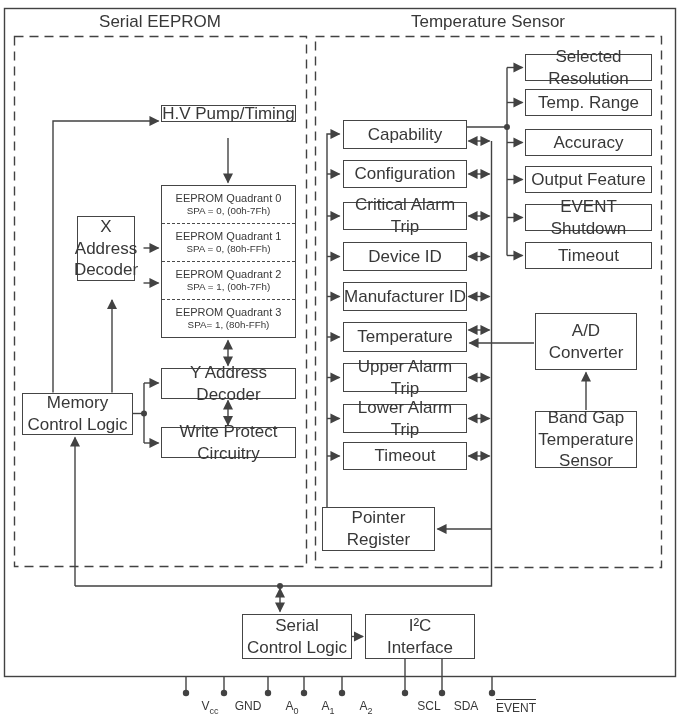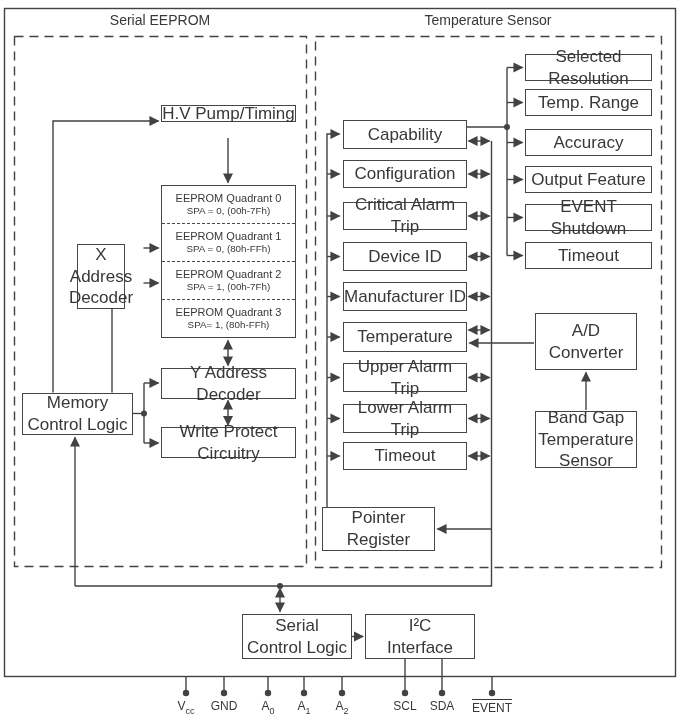--- a/index.html
+++ b/index.html
@@ -7,32 +7,32 @@
     position:relative;width:680px;height:721px;background:#ffffff;
     font-family:"Liberation Sans",sans-serif;color:#383838;overflow:hidden;
   }
   .lines{position:absolute;left:0;top:0;}
   .box{
     position:absolute;box-sizing:border-box;border:1.4px solid #454545;background:#ffffff;
     display:flex;align-items:center;justify-content:center;text-align:center;
     white-space:pre-line;font-size:17px;line-height:1.28;color:#383838;
   }
   .section-title{
-    position:absolute;transform:translateX(-50%);font-size:14px;color:#383838;white-space:nowrap;
+    position:absolute;transform:translateX(-50%);font-size:17px;color:#383838;white-space:nowrap;
   }
   .quadstack{
     position:absolute;box-sizing:border-box;border:1.4px solid #454545;background:#ffffff;
     display:flex;flex-direction:column;
   }
   .quad{flex:1;display:flex;flex-direction:column;align-items:center;justify-content:center;}
   .quad + .quad{border-top:1.2px dashed #4a4a4a;text-align:right;}
   .quad .qname{font-size:11px;line-height:1.15;}
   .quad .qspa{font-size:9.8px;line-height:1.2;}
   .pin-label{
-    position:absolute;transform:translateX(-50%);top:699px;font-size:12px;color:#383838;white-space:nowrap;
+    position:absolute;transform:translateX(-50%);top:699px;font-size:12px;color:#383838;white-space:nowrap;margin-left:24px;
   }
   .pin-label .sub{font-size:9px;position:relative;top:4px;}
   .pin-label .ovl{border-top:1.3px solid #383838;padding-top:1px;display:inline-block;}
 </style>
 </head>
 <body>
 
 <div class="canvas">
 
   <svg class="lines" width="680" height="721" viewBox="0 0 680 721">
@@ -153,21 +153,21 @@
     <div class="quad">
       <span class="qname">EEPROM Quadrant 2</span>
       <span class="qspa">SPA = 1, (00h-7Fh)</span>
     </div>
     <div class="quad">
       <span class="qname">EEPROM Quadrant 3</span>
       <span class="qspa">SPA= 1, (80h-FFh)</span>
     </div>
   </div>
 
-  <div class="box" style="left:77px;top:244px;width:48px;height:65px">X Address
+  <div class="box" style="left:77px;top:216px;width:58px;height:65px">X Address
 Decoder</div>
   <div class="box" style="left:161px;top:368px;width:135px;height:31px">Y Address Decoder</div>
   <div class="box" style="left:161px;top:427px;width:135px;height:31px">Write Protect Circuitry</div>
   <div class="box" style="left:22px;top:393px;width:111px;height:42px">Memory
 Control Logic</div>
 
   <div class="box" style="left:343px;top:120px;width:124px;height:29px">Capability</div>
   <div class="box" style="left:343px;top:160px;width:124px;height:28px">Configuration</div>
   <div class="box" style="left:343px;top:202px;width:124px;height:28px">Critical Alarm Trip</div>
   <div class="box" style="left:343px;top:242px;width:124px;height:29px">Device ID</div>

